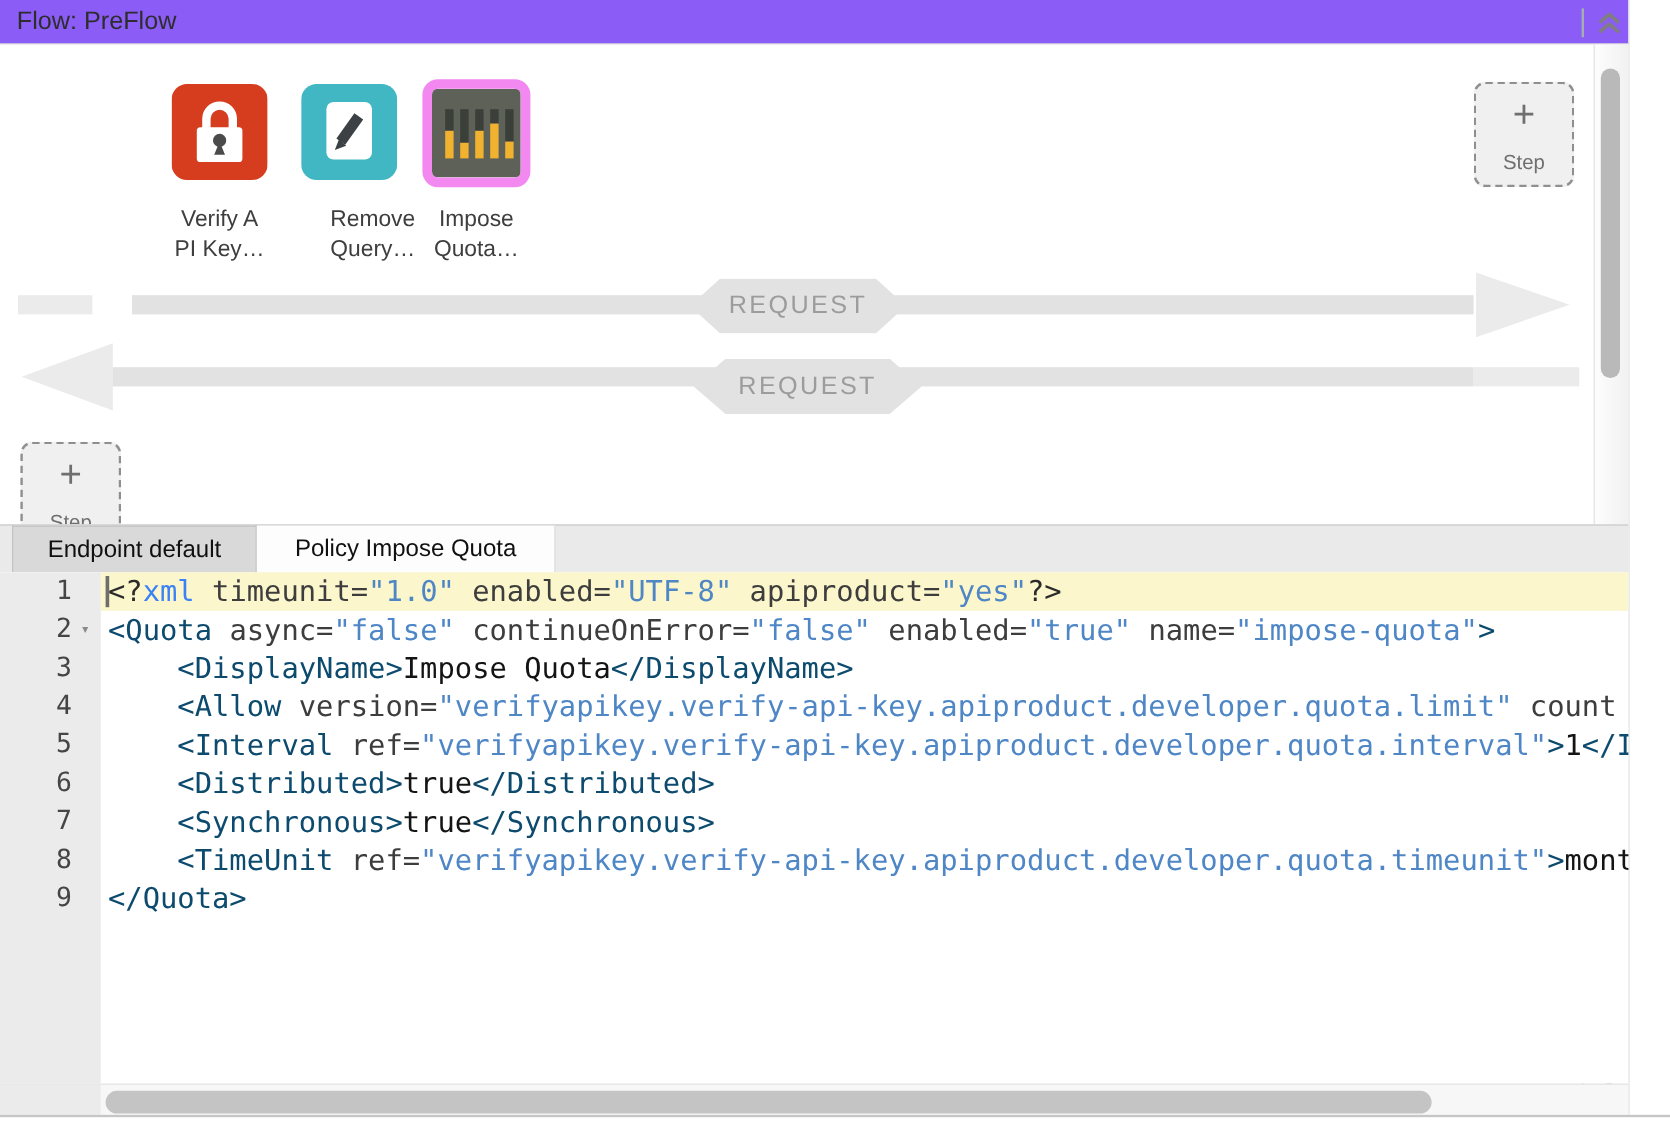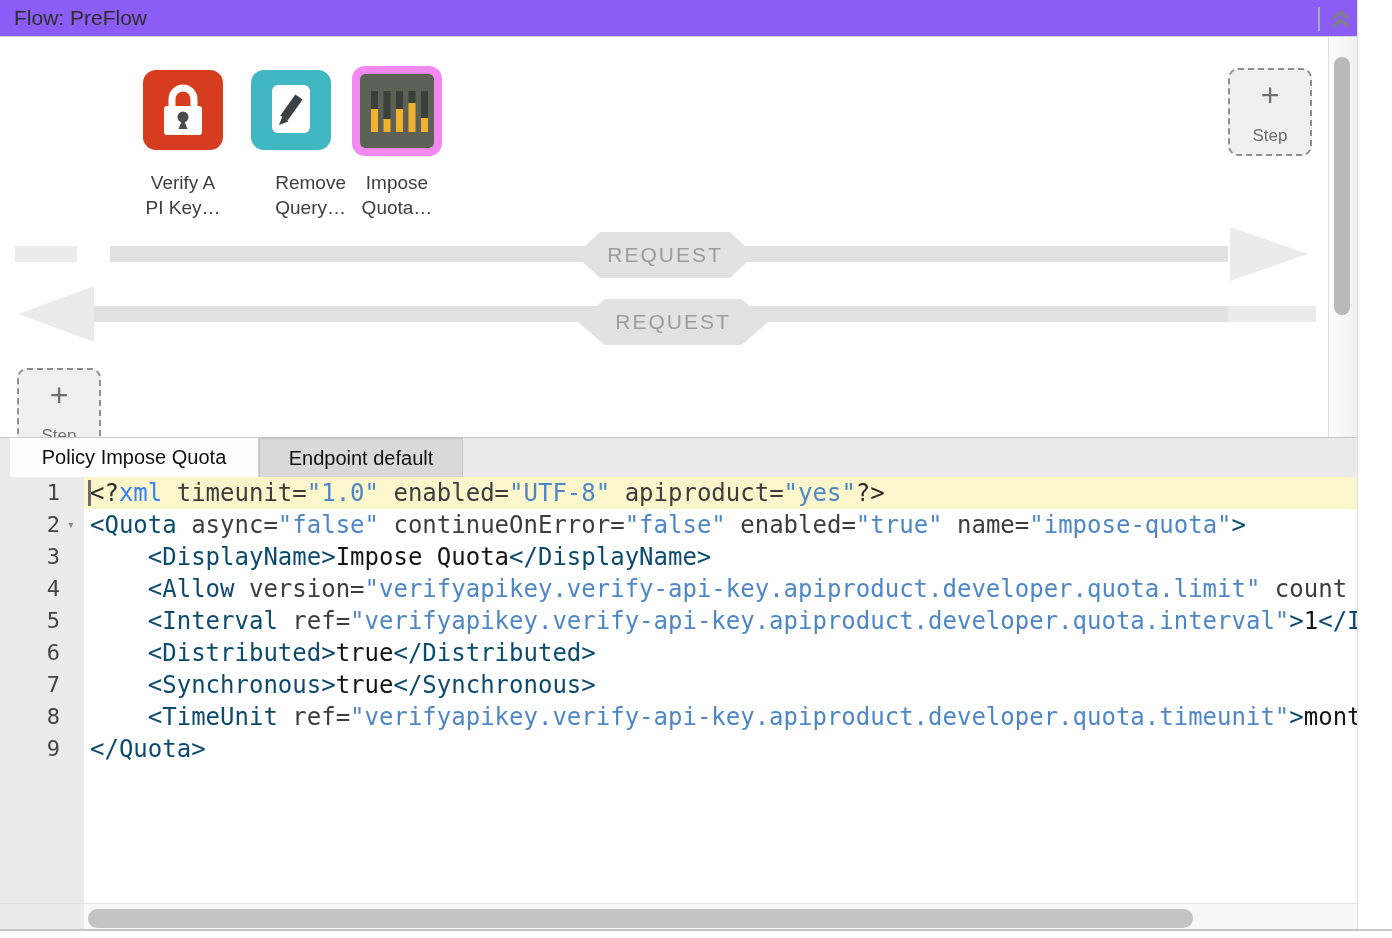--- a/index.html
+++ b/index.html
@@ -155,22 +155,22 @@
       <div class="step-word">Step</div>
     </div>
 
     <div class="vscroll">
       <div class="vthumb"></div>
     </div>
   </div>
 
   <div class="tabbar">
     <div id="tab-strip">
+        <div class="tab tab-inactive" style="width: 204px;">Endpoint default</div>
         <div class="tab tab-active" style="width: 249px;">Policy Impose Quota</div>
-        <div class="tab tab-inactive" style="width: 204px;">Endpoint default</div>
       </div>
     <div class="tab-sep"></div>
     <div class="chev-btn tab-chev" style="position:absolute;">
       <svg width="26" height="26" viewBox="0 0 26 26">
         <path d="M6 6 L13 12 L20 6" fill="none" stroke="#7f7f7f" stroke-width="3" stroke-linecap="round" stroke-linejoin="round"></path>
         <path d="M6 14 L13 20 L20 14" fill="none" stroke="#7f7f7f" stroke-width="3" stroke-linecap="round" stroke-linejoin="round"></path>
       </svg>
     </div>
   </div>
 

